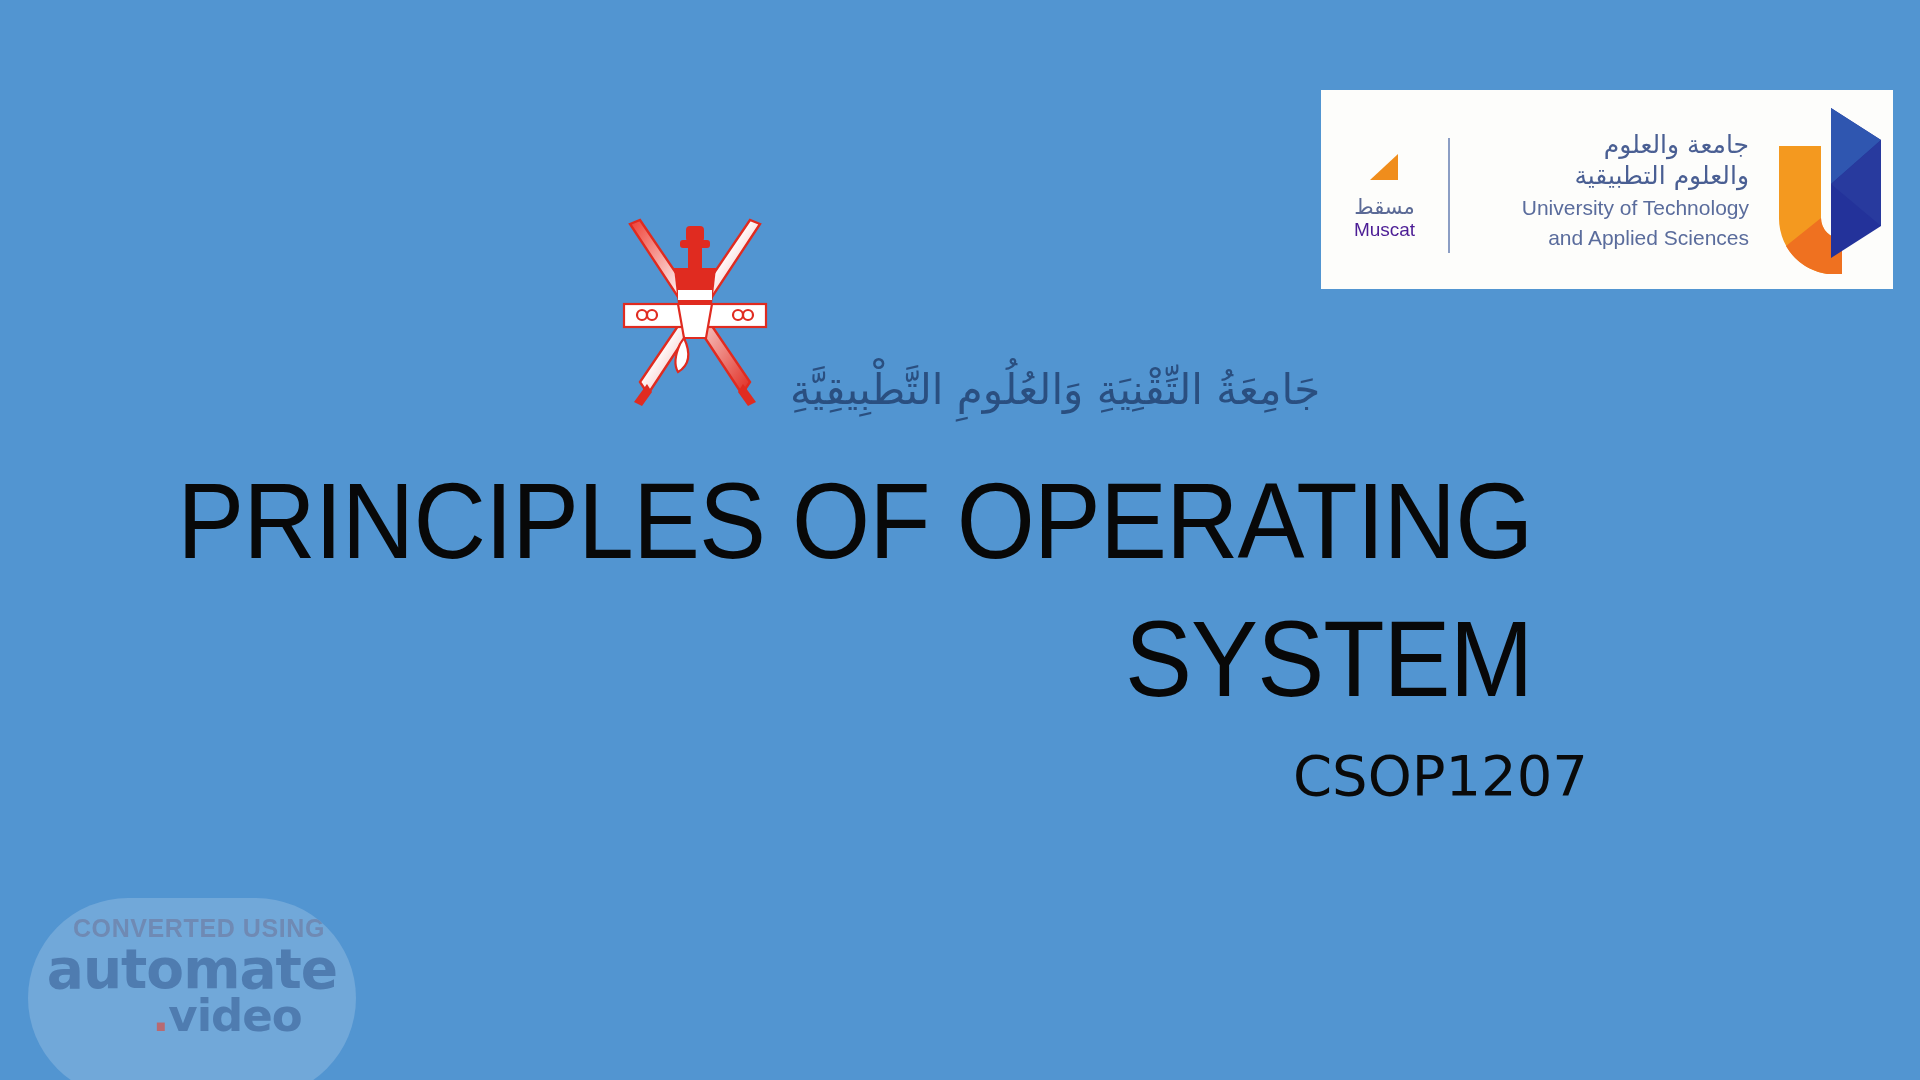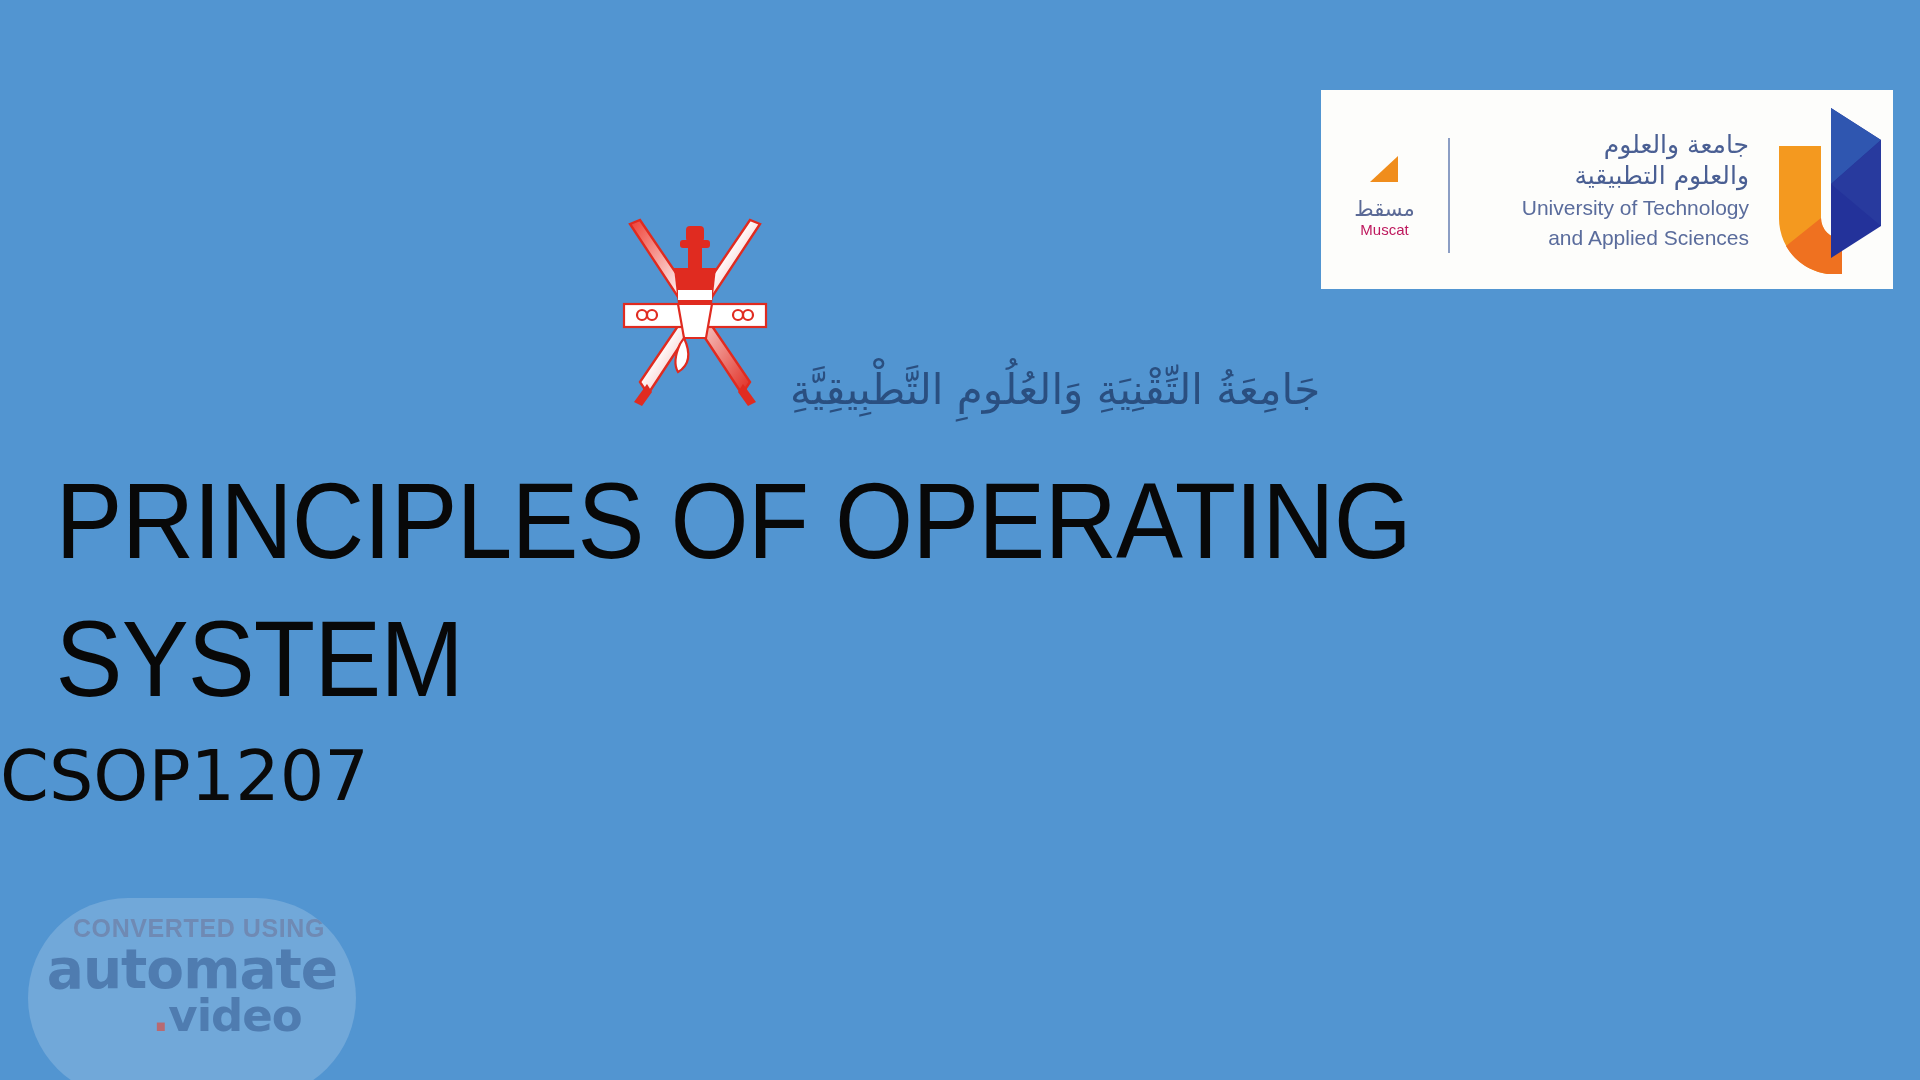--- a/index.html
+++ b/index.html
@@ -85,22 +85,22 @@
   }
   .muscat-ar {
     font-family: "DejaVu Sans", sans-serif;
     font-size: 21px;
     color: #5b6a96;
     line-height: 1.1;
     direction: rtl;
   }
   .muscat-en {
     font-family: "Liberation Sans", sans-serif;
-    font-size: 15px;
-    color: #be185d;
+    font-size: 19px;
+    color: #4c1d95;
     line-height: 1.2;
   }
   .utas-divider {
     width: 2px;
     background: #8c9ec4;
     margin: 48px 0 36px 0;
     flex: 0 0 auto;
   }
   .utas-names {
     flex: 1;
@@ -136,36 +136,36 @@
     justify-content: center;
   }
   .utas-mark svg { display:block; width: 118px; height: 168px; }
 
   
   .title-block {
     position: absolute;
     left: 0;
     top: 452px;
     width: 1588px;
-    text-align: left;
+    text-align: right;
   }
   .title-main {
     font-family: "Liberation Sans Narrow", "Liberation Sans", sans-serif;
     font-size: 108px;
     line-height: 1.28;
     font-weight: 400;
     color: #080808;
     letter-spacing: -1px;
     transform: scaleX(0.93);
     transform-origin: center top;
   }
   .title-code {
-    margin-top: 12px;
+    margin-top: 19px;
     font-family: "DejaVu Sans", "Liberation Sans", sans-serif;
-    font-size: 70px;
+    font-size: 56px;
     line-height: 1.05;
     font-weight: 400;
     color: #0a0a0a;
     letter-spacing: 0px;
   }
 
   
   .watermark {
     position: absolute;
     left: 28px;

